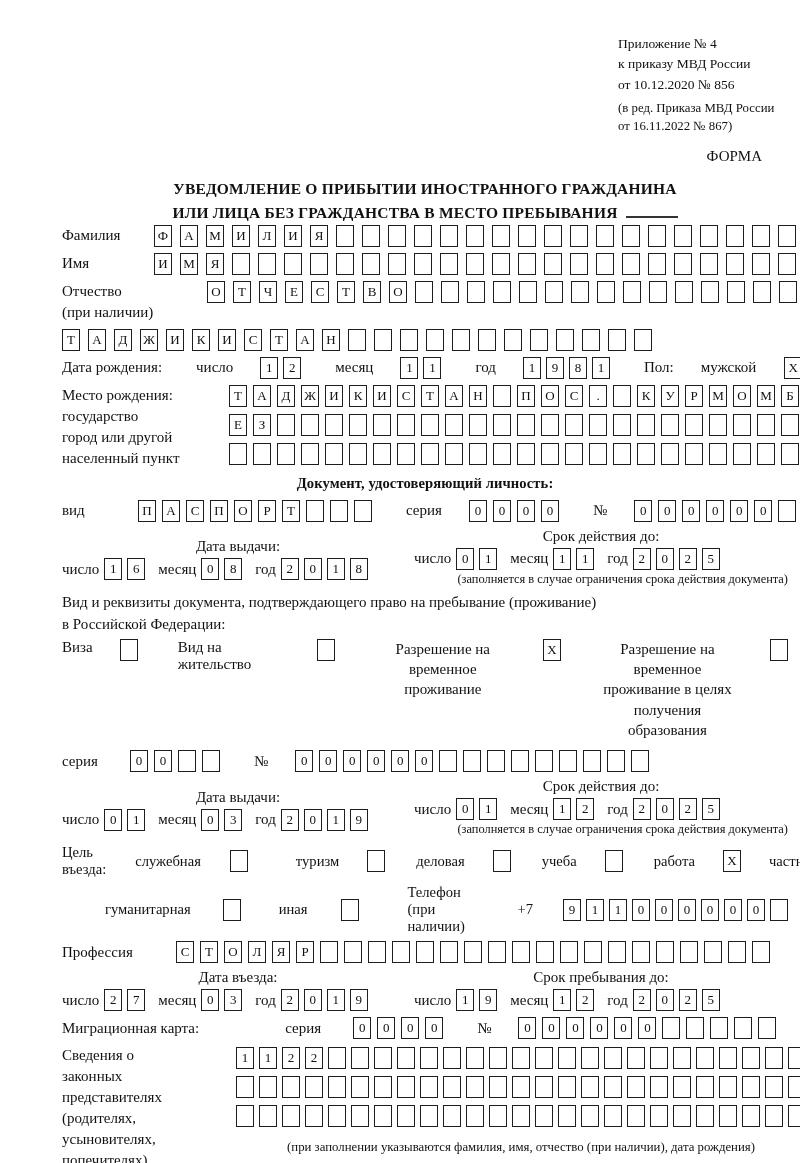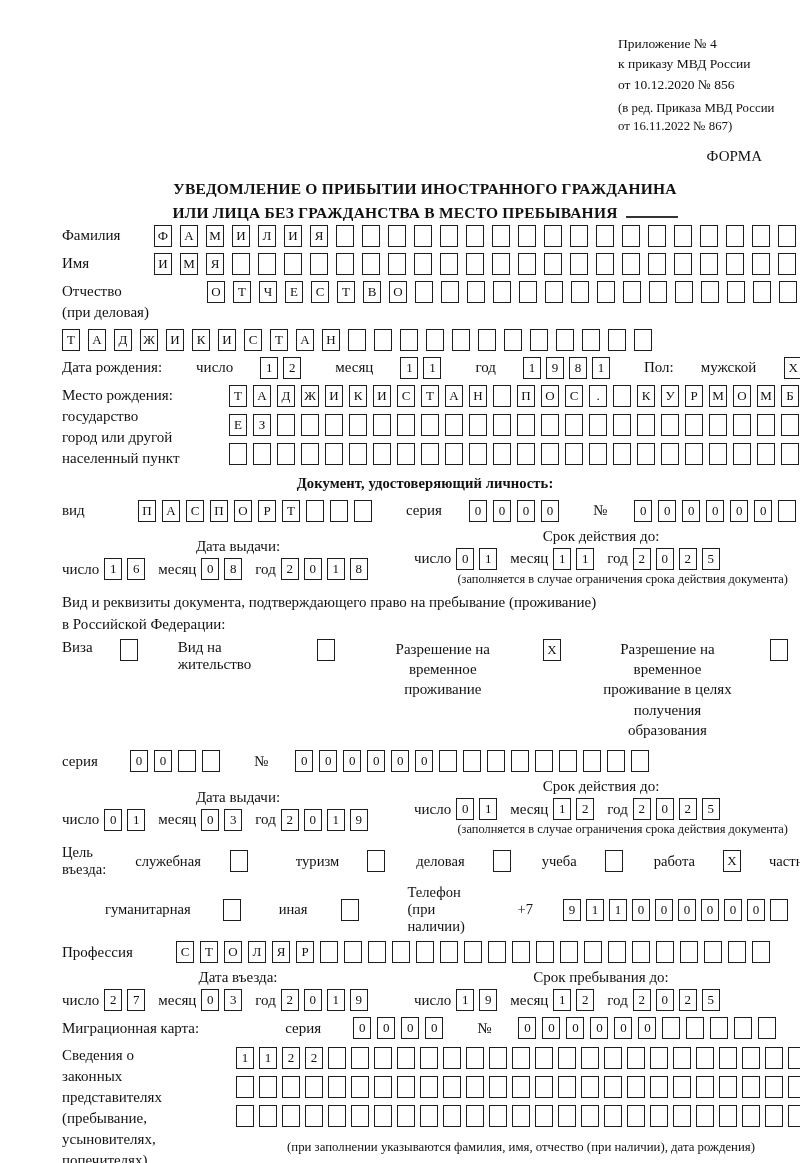--- a/index.html
+++ b/index.html
@@ -133,21 +133,21 @@
         <span class="cell"></span>
         <span class="cell"></span>
         <span class="cell"></span>
         <span class="cell"></span>
       </span>
   </div>
 
   <div class="frow top">
     <span class="stack lw121">
       <div>Отчество</div>
-      <div>(при деловая)</div>
+      <div>(при наличии)</div>
     </span>
     <span class="boxes g8">
         <span class="cell">О</span>
         <span class="cell">Т</span>
         <span class="cell">Ч</span>
         <span class="cell">Е</span>
         <span class="cell">С</span>
         <span class="cell">Т</span>
         <span class="cell">В</span>
         <span class="cell">О</span>
@@ -659,21 +659,21 @@
         <span class="cell"></span>
         <span class="cell"></span>
       </span>
   </div>
 
   <div class="frow top" style="margin-top:4px">
     <span class="stack lw150">
       <div>Сведения о</div>
       <div>законных</div>
       <div>представителях</div>
-      <div>(пребывание,</div>
+      <div>(родителях,</div>
       <div>усыновителях,</div>
       <div>попечителях)</div>
     </span>
     <span class="vspace" style="margin-top:2px">
       <span class="boxes g5">
           <span class="cell">1</span>
           <span class="cell">1</span>
           <span class="cell">2</span>
           <span class="cell">2</span>
           <span class="cell"></span>

